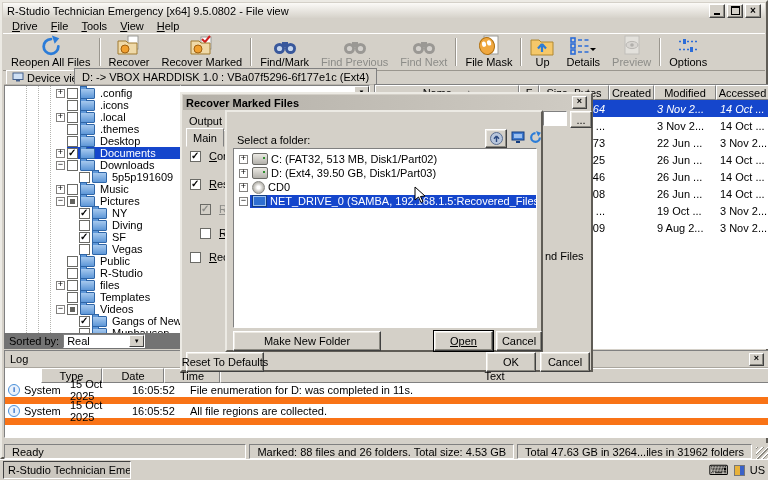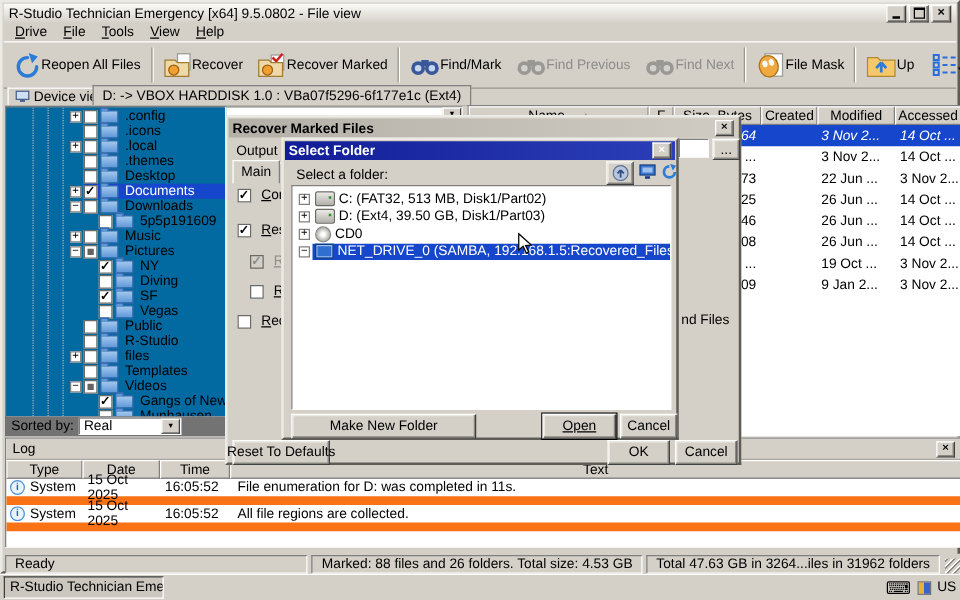--- a/index.html
+++ b/index.html
@@ -25,33 +25,33 @@
   .wbtn{width:14px;height:12px;background:#d4d0c8;border:1px solid;border-color:#fff #404040 #404040 #fff;
     box-shadow:inset -1px -1px 0 #8a8880;display:flex;align-items:center;justify-content:center;}
   .minglyph{width:6px;height:2px;background:#000;margin-top:6px;}
   .maxglyph{width:7px;height:6px;border:1px solid #000;border-top-width:2px;}
   .closeglyph::before{content:"\00d7";font-weight:bold;font-size:10px;line-height:10px;}
   .menubar{position:absolute;left:1px;top:16px;right:1px;height:15px;display:flex;align-items:center;padding-left:3px;}
   .menu-item{padding:1px 7px 1px 6px;}
   .menu-item::first-letter{text-decoration:underline;}
   .toolbar{position:absolute;left:1px;top:31px;right:1px;height:34px;border-top:1px solid #fff;
     border-bottom:1px solid #9a968e;display:flex;align-items:stretch;padding:1px 2px;}
-  .tb{display:flex;align-items:center;justify-content:flex-end;padding:1px 6px;gap:0px;}
+  .tb{display:flex;flex-direction:column;align-items:center;justify-content:flex-end;padding:1px 6px;gap:0px;}
   .tb .ticon{height:21px;display:flex;align-items:center;}
   .tb .lbl{font-size:11px;white-space:nowrap;}
   .tb.disabled .lbl{color:#8c8c88;}
   .tb.disabled .ticon{opacity:.45;filter:grayscale(1);}
   .tbsep{width:0;border-left:1px solid #9a968e;border-right:1px solid #fff;margin:3px 2px;}
   
   .devview{left:4px;top:68px;height:14px;display:flex;align-items:center;gap:3px;padding:0 5px;background:#d4d0c8;}
   .drivetab{left:72px;top:66px;height:16px;display:flex;align-items:center;padding:0 7px;background:#d4d0c8;
     border:1px solid #808080;border-bottom:none;white-space:nowrap;}
   .tabbase{left:2px;top:82px;right:2px;height:0;border-top:1px solid #b8b4ac;}
   
-  .treepanel{left:2px;top:83px;width:175px;height:247px;background:#0369a1;overflow:hidden;
+  .treepanel{left:2px;top:83px;width:175px;height:247px;background:#ffffff;overflow:hidden;
     border:1px solid;border-color:#808080 #fff #fff #808080;}
   .guide{position:absolute;top:0;bottom:0;border-left:1px dotted #b4b4b0;}
   .trow{position:relative;display:flex;align-items:center;height:12px;padding-left:51px;white-space:nowrap;}
   .trow.lvl1{padding-left:63px;}
   .exp{width:9px;height:9px;border:1px solid #848280;background:#fff;font-size:9px;
     text-align:center;line-height:7px;margin-right:2px;flex:none;box-sizing:border-box;}
   .exp.plus::before{content:"+";position:relative;top:-1px;}
   .exp.minus::before{content:"\2212";position:relative;top:-1px;}
   .exp.none{visibility:hidden;}
   .cb{width:11px;height:11px;border:1px solid #6a6a66;background:#fff;margin-right:2px;flex:none;
@@ -82,29 +82,29 @@
   .sorttri{font-size:7px;margin-left:14px;color:#444;}
   .frow{display:flex;height:17px;align-items:center;white-space:nowrap;}
   .fc{box-sizing:border-box;overflow:hidden;flex:none;}
   .fc.name{width:144px;} .fc.flags{width:20px;} .fc.size{width:70px;text-align:right;padding-right:4px;}
   .fc.created{width:45px;} .fc.modified{width:62px;padding-left:3px;} .fc.accessed{flex:1;padding-left:4px;}
   .frow.sel{background:#1546cc;color:#fff;font-style:italic;}
   
   .logpanel{left:2px;top:348px;width:764px;height:86px;background:#fff;overflow:hidden;
     border:1px solid;border-color:#808080 #fff #fff #808080;}
   .logtitle{display:flex;align-items:center;height:16px;background:#d4d0c8;padding:0 5px;border-bottom:1px solid #aaa69e;}
-  .loghdr{display:flex;height:15px;background:#701a75;}
+  .loghdr{display:flex;height:15px;background:#701a75;margin-left:36px;}
   .lc{box-sizing:border-box;overflow:hidden;flex:none;display:flex;align-items:center;}
   .lc.type{width:61px;} .lc.date{width:62px;padding-left:4px;} .lc.time{width:56px;padding-left:4px;} .lc.text{flex:1;padding-left:6px;}
   .logrow{display:flex;height:14px;align-items:center;border-bottom:7px solid #f97316;}
   .infoicon{width:10px;height:10px;border-radius:50%;background:#eaf2fc;border:1px solid #4a90d9;
     color:#1a5fc4;font-size:8px;font-weight:bold;line-height:9px;text-align:center;margin:0 4px 0 3px;flex:none;}
   .infoicon::before{content:"i";}
   
-  .statusbar{left:2px;top:441px;width:764px;height:16px;display:flex;align-items:center;gap:3px;background:#d4d0c8;}
+  .statusbar{left:2px;top:441px;width:764px;height:16px;display:flex;align-items:flex-end;gap:3px;background:#d4d0c8;}
   .sb{height:15px;display:flex;align-items:center;padding:0 7px;box-sizing:border-box;white-space:nowrap;
     border:1px solid;border-color:#808080 #fff #fff #808080;}
   .grip{width:12px;height:12px;margin-left:1px;align-self:flex-end;
     background:repeating-linear-gradient(135deg,#fff 0 1px,#8a8880 1px 2px,transparent 2px 4px);}
   .taskbar{position:absolute;left:0;top:459px;width:768px;height:21px;background:#d4d0c8;
     border-top:1px solid #fff;display:flex;align-items:center;padding:0 3px;box-sizing:border-box;}
   .taskbtn{width:118px;height:16px;background:#cbc7bf;display:flex;align-items:center;padding:0 4px;
     border:1px solid;border-color:#404040 #fff #fff #404040;white-space:nowrap;overflow:hidden;}
   .tray{margin-left:auto;display:flex;align-items:center;gap:5px;}
   .kbicon{font-size:14px;line-height:14px;}
@@ -581,21 +581,21 @@
           <span class="fc size">...</span>
           <span class="fc created"></span>
           <span class="fc modified">19 Oct ...</span>
           <span class="fc accessed">3 Nov 2...</span>
         </div>
       <div class="frow">
           <span class="fc name"></span>
           <span class="fc flags"></span>
           <span class="fc size">209</span>
           <span class="fc created"></span>
-          <span class="fc modified">9 Jan 2...</span>
+          <span class="fc modified">9 Aug 2...</span>
           <span class="fc accessed">3 Nov 2...</span>
         </div>
     </div>
 
     <div class="abs logpanel">
       <div class="logtitle">
         <span>Log</span>
         <span class="xbtn" style="margin-left:auto"></span>
       </div>
       <div class="loghdr">
@@ -673,24 +673,20 @@
         <span class="cb"></span>
         <span class="tlabel">Recov</span>
       </div>
     <span class="abs" style="left:363px;top:156px;white-space:nowrap">nd Files</span>
     <span class="abs pbtn" style="left:4px;top:258px;width:76px;height:18px">Reset To Defaults</span>
     <span class="abs pbtn" style="left:304px;top:258px;width:48px;height:18px">OK</span>
     <span class="abs pbtn" style="left:358px;top:258px;width:48px;height:18px">Cancel</span>
   </div>
 
   <div class="dlg" style="left:225px;top:110px;width:318px;height:242px;z-index:20">
-    <div class="dtitle active">
-      <span>Select Folder</span>
-      <span class="xbtn"></span>
-    </div>
     <span class="abs" style="left:10px;top:22px">Select a folder:</span>
     <span class="sficonbtn raised2" style="left:258px;top:17px;width:20px;height:17px;background:#d4d0c8">
       <svg width="13" height="13">
           <circle cx="6.5" cy="6.5" r="6" fill="#b8c6dc" stroke="#5a6e90"></circle>
           <path d="M6.5 10V4M6.5 4L4 6.7M6.5 4l2.5 2.7" stroke="#2c4a80" stroke-width="1.4" fill="none"></path>
         </svg>
     </span>
     <span class="sficonbtn" style="left:283px;top:18px;width:16px;height:15px">
       <svg width="14" height="13">
           <rect x="1" y="1" width="12" height="8" fill="#3f7ad0" stroke="#123c80"></rect>

